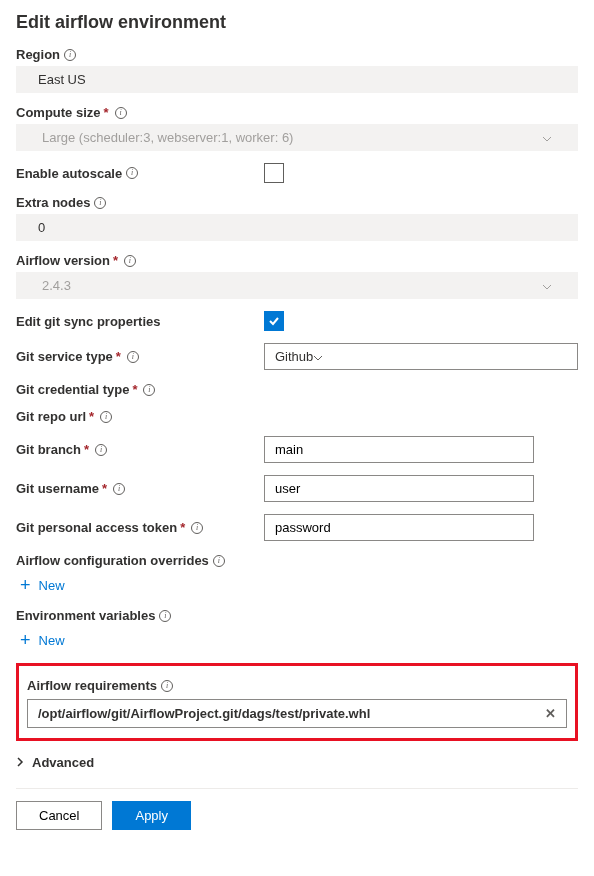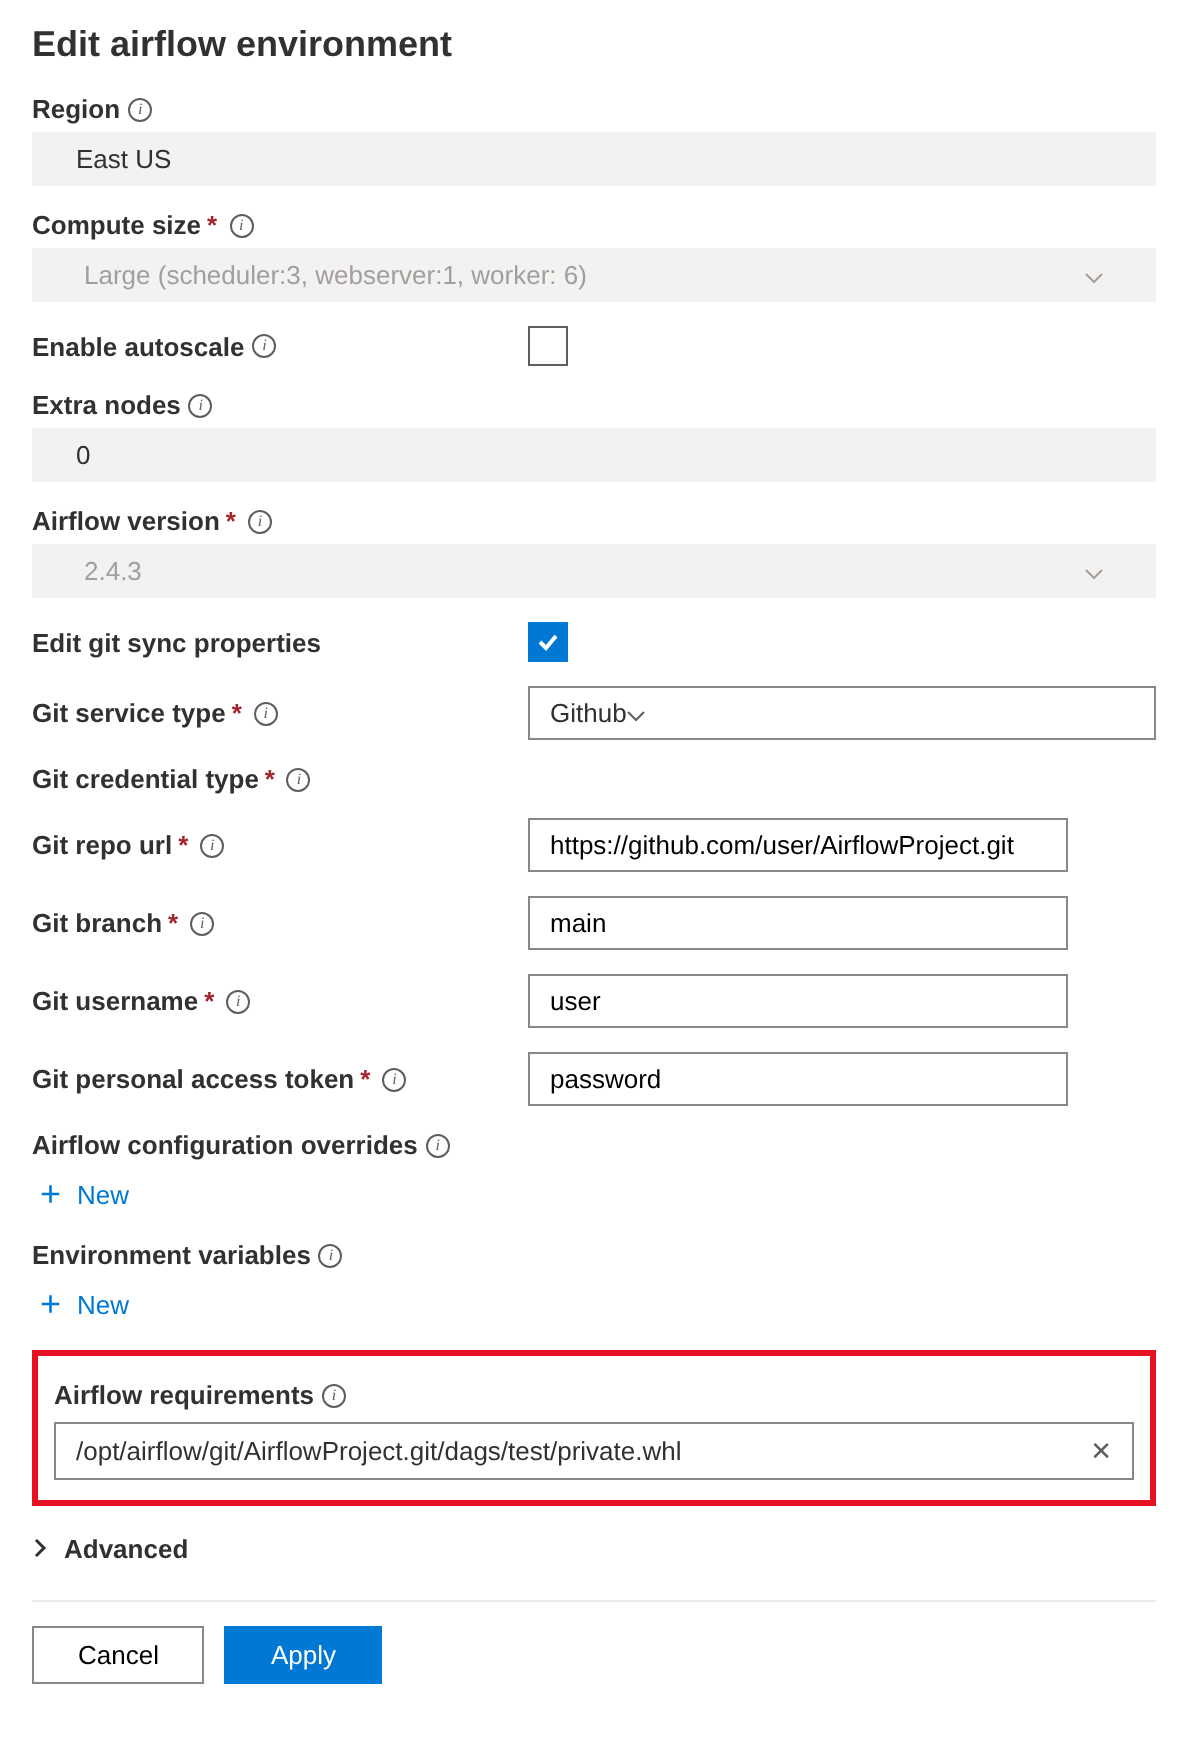--- a/index.html
+++ b/index.html
@@ -107,20 +107,21 @@
     border: 3px solid #e81123;
     padding: 8px 8px 10px 8px;
     margin-top: 2px;
   }
   .req-input-wrap {
     border: 1px solid #8a8886;
     padding: 6px 10px;
     display: flex;
     align-items: center;
     margin-top: 6px;
+    font-weight: bold;
   }
   .req-input-wrap span.path { flex: 1; }
   .clear-x {
     color: #605e5c;
     font-size: 13px;
     margin-left: 8px;
     cursor: pointer;
   }
   .advanced-row {
     display: flex;
@@ -247,21 +248,20 @@
     <span class="info-icon">i</span>
   </div>
 </div>
 
 <div class="field inline">
   <div class="label-row">
     <span>Git repo url</span>
     <span class="required">*</span>
     <span class="info-icon">i</span>
   </div>
-  <input class="text-input" type="text" value="https://github.com/user/AirflowProject.git" style="">
 </div>
 
 <div class="field inline">
   <div class="label-row">
     <span>Git branch</span>
     <span class="required">*</span>
     <span class="info-icon">i</span>
   </div>
   <input class="text-input" type="text" value="main" style="">
 </div>

